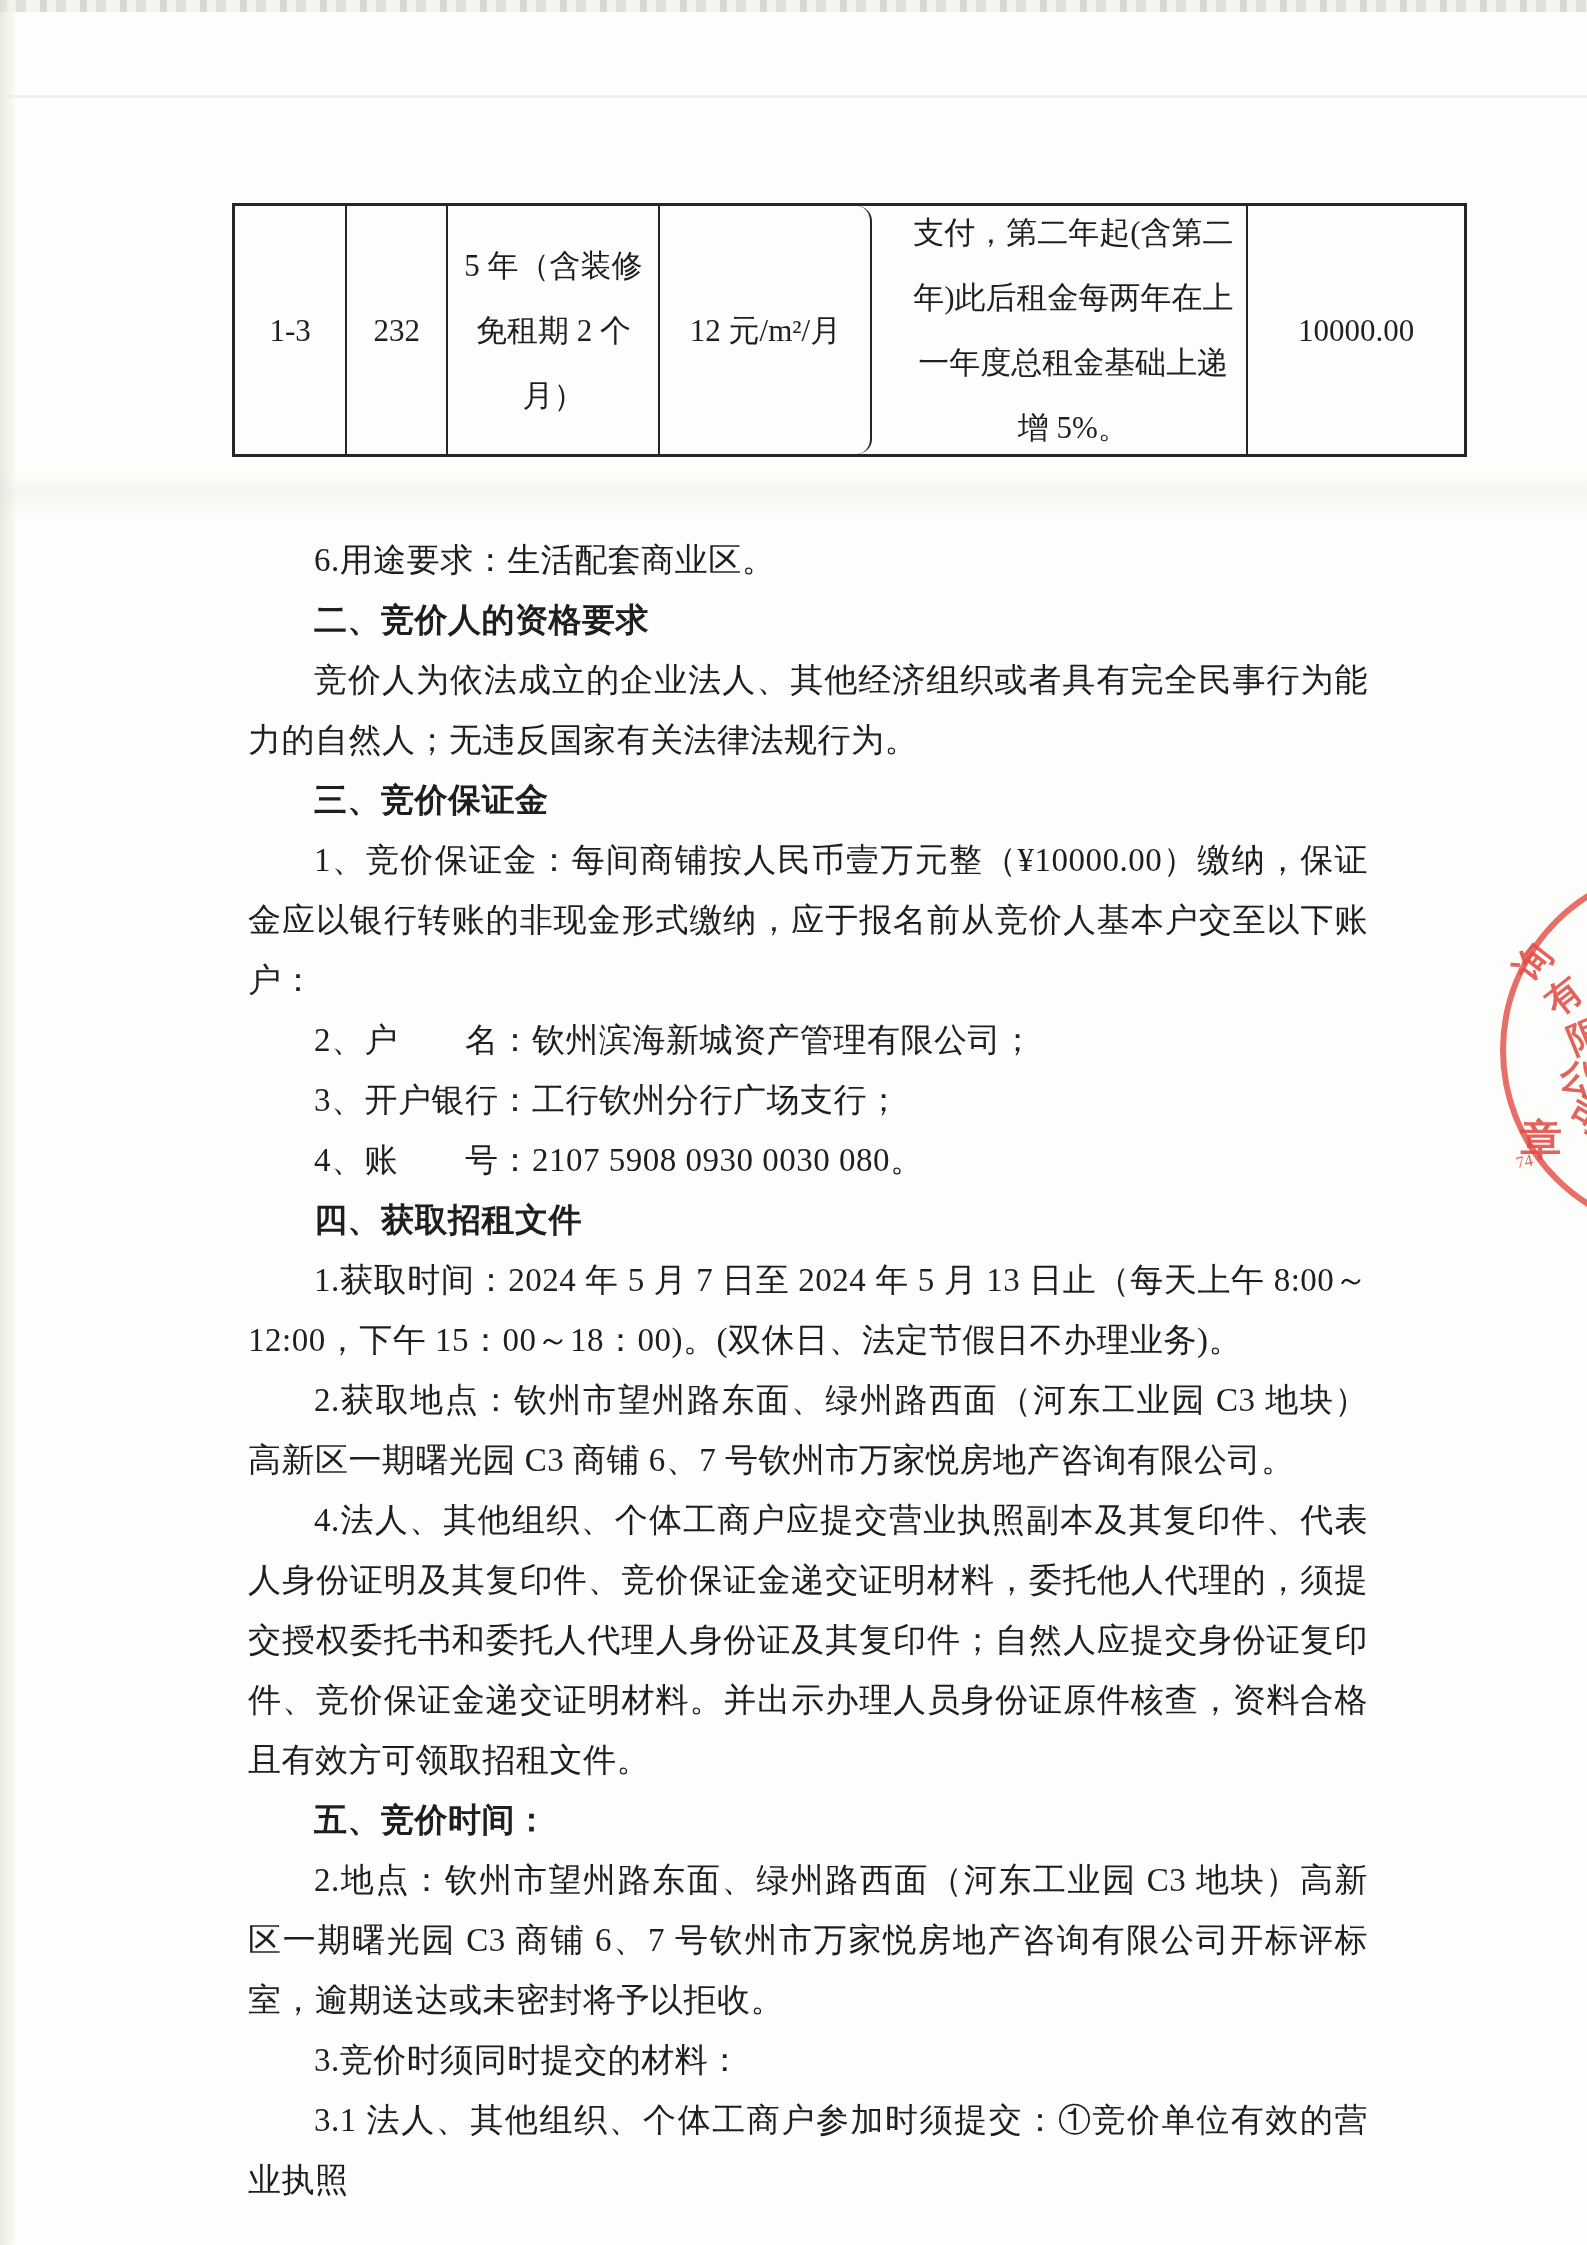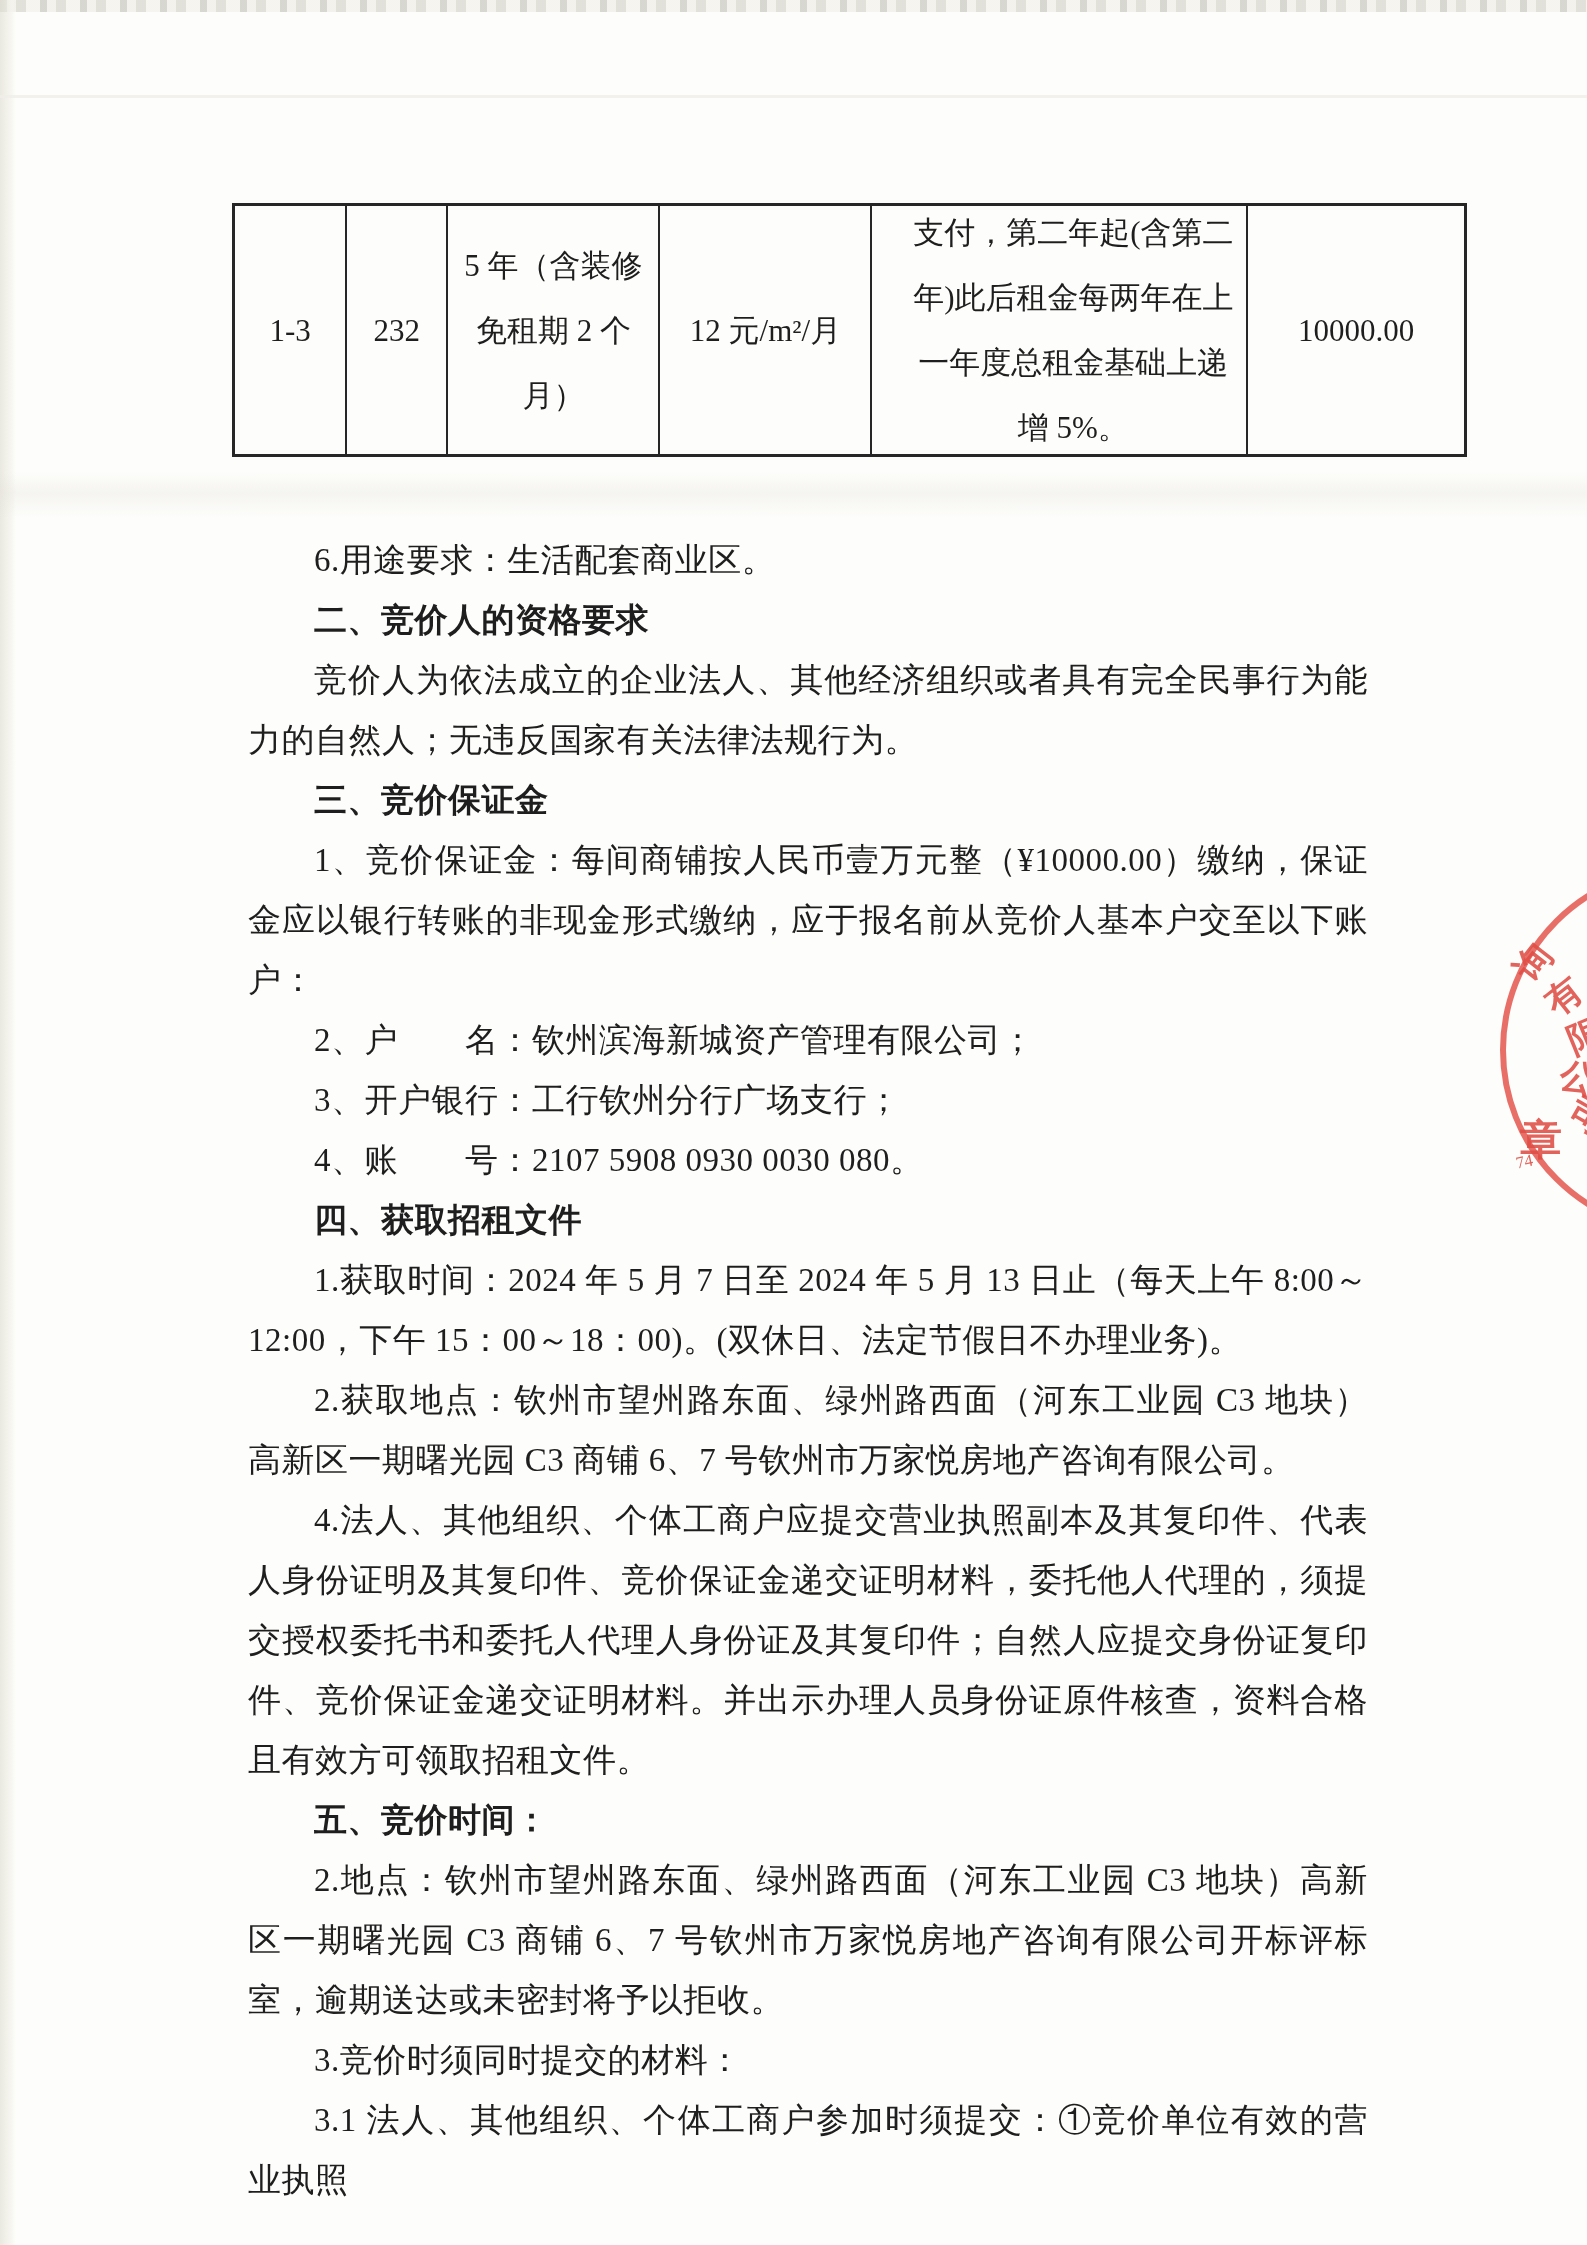--- a/index.html
+++ b/index.html
@@ -44,21 +44,21 @@
     border-right:2px solid #262626;
     display:flex;align-items:center;justify-content:center;
     font-size:31px;line-height:65px;
     text-align:center;
     padding:0 8px;
   }
   .doc-table .cell:last-child{border-right:none;}
   .c1{width:115px;}
   .c2{width:104px;}
   .c3{width:218px;}
-  .c4{width:218px;}
+  .c4{width:218px;border-radius:15px;}
   .c5{width:358px;text-align:left;justify-content:flex-start;padding:0 22px 0 26px;margin-left:28px;}
   .c6{width:222px;border-radius:31px;}
   
   .body-text{
     position:absolute;left:248px;top:530px;width:1120px;
   }
   .body-text p{
     margin:0;
     font-size:33px;
     line-height:60px;

